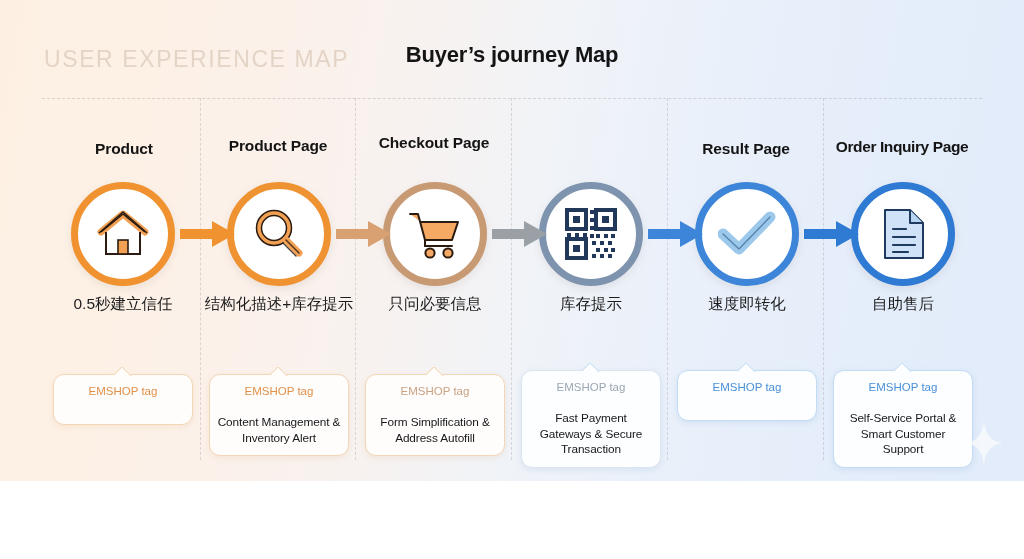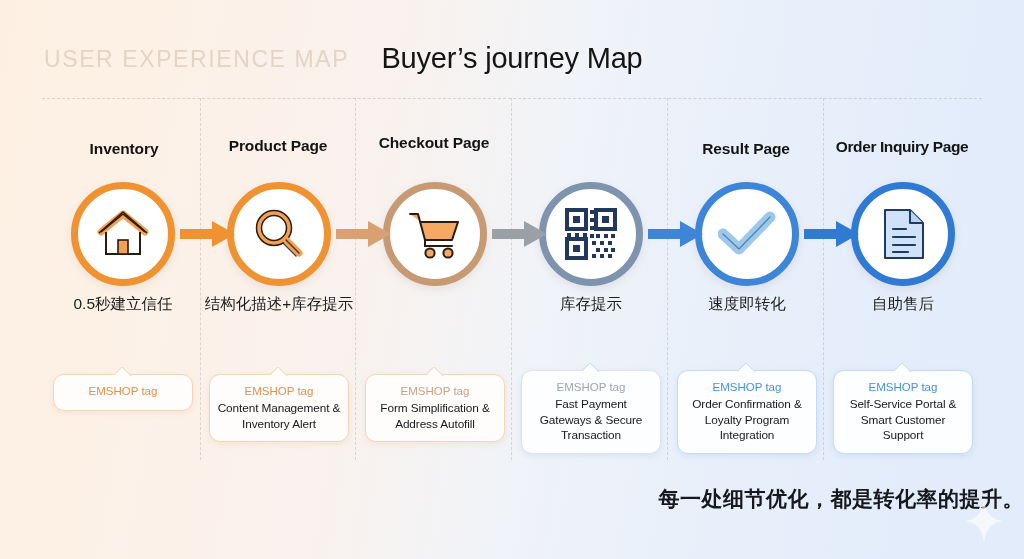--- a/index.html
+++ b/index.html
@@ -5,21 +5,21 @@
   html, body {
     margin: 0; padding: 0;
   }
   body {
     width: 1024px; height: 559px;
     font-family: "Liberation Sans", "DejaVu Sans", sans-serif;
     overflow: hidden;
   }
   #stage {
     position: relative;
-    width: 1024px; height: 559px;
+    width: 1024px; height: 481px;
     background: linear-gradient(100deg,
         #fdf0e3 0%,
         #fdf1e6 14%,
         #fbf1ea 27%,
         #f7f2f0 40%,
         #f0f3f8 53%,
         #e9f0fa 68%,
         #e4edfa 84%,
         #e2ecfa 100%);
     overflow: hidden;
@@ -46,22 +46,22 @@
     font-size: 23px;
     letter-spacing: 1.6px;
     color: #e3d4c6;
     font-weight: 400;
     white-space: nowrap;
   }
   .main-title {
     position: absolute;
     left: 0; right: 0; top: 42px;
     text-align: center;
-    font-size: 29px;
-    font-weight: normal;
+    font-size: 22px;
+    font-weight: bold;
     color: #141414;
     letter-spacing: -0.2px;
   }
 
   
   .col {
     position: absolute;
     top: 110px;
     width: 156px;
     text-align: center;
@@ -152,21 +152,21 @@
     border-top: 1px solid #f3d6b6;
   }
   .tag-card.blue .notch:before {
     background: #fdfeff;
     border-left-color: #c3dcf3;
     border-top-color: #c3dcf3;
   }
   .tag-title {
     font-size: 11.5px;
     line-height: 15px;
-    margin-bottom: 2px;
+    margin-bottom: 16px;
     font-weight: 400;
   }
   .tag-title.orange { color: #e0904a; }
   .tag-title.grey   { color: #9aa6b4; }
   .tag-title.blue   { color: #4a90d9; }
   .tag-body {
     font-size: 11.8px;
     line-height: 15.5px;
     color: #16181b;
     font-weight: 400;
@@ -200,21 +200,21 @@
   <div class="vline" style="left:200px"></div>
   <div class="vline" style="left:355px"></div>
   <div class="vline" style="left:511px"></div>
   <div class="vline" style="left:667px"></div>
   <div class="vline" style="left:823px"></div>
 
   <div class="watermark">USER EXPERIENCE MAP</div>
   <div class="main-title">Buyer’s journey Map</div>
 
   <div class="col" style="left:46px;top:110px">
-    <div class="stage-label">Inventory</div>
+    <div class="stage-label">Product</div>
   </div>
   <div class="col" style="left:200px;top:107px">
     <div class="stage-label">Product Page</div>
   </div>
   <div class="col" style="left:356px;top:104px">
     <div class="stage-label">Checkout Page</div>
   </div>
   <div class="col" style="left:668px;top:110px">
     <div class="stage-label">Result Page</div>
   </div>
@@ -335,20 +335,21 @@
     </svg>
   </div>
   <div class="arrow" style="left:804px">
     <svg width="56" height="28" viewBox="0 0 56 28">
       <path d="M0 9 H32 V1 L55 14 L32 27 V19 H0 Z" fill="#2F7BD4"></path>
     </svg>
   </div>
 
   <div class="caption" style="left:39px">0.5秒建立信任</div>
   <div class="caption" style="left:195px">结构化描述+库存提示</div>
+  <div class="caption" style="left:351px">只问必要信息</div>
   <div class="caption" style="left:507px">库存提示</div>
   <div class="caption" style="left:663px">速度即转化</div>
   <div class="caption" style="left:819px">自助售后</div>
 
   <div class="tag-card orange" style="left:53px;top:374px">
     <div class="notch"></div>
     <div class="tag-title orange">EMSHOP tag</div>
   </div>
 
   <div class="tag-card orange" style="left:209px;top:374px">
@@ -365,21 +366,20 @@
 
   <div class="tag-card blue" style="left:521px;top:370px;border-color:#dde4ec">
     <div class="notch" style="--c:#dde4ec"></div>
     <div class="tag-title grey">EMSHOP tag</div>
     <div class="tag-body">Fast Payment Gateways &amp; Secure Transaction</div>
   </div>
 
   <div class="tag-card blue" style="left:677px;top:370px">
     <div class="notch"></div>
     <div class="tag-title blue">EMSHOP tag</div>
-    <div class="tag-body">Order Confirmation &amp; Loyalty Program Integration</div>
   </div>
 
   <div class="tag-card blue" style="left:833px;top:370px">
     <div class="notch"></div>
     <div class="tag-title blue">EMSHOP tag</div>
     <div class="tag-body">Self-Service Portal &amp; Smart Customer Support</div>
   </div>
 
   <div class="footer">每一处细节优化，都是转化率的提升。</div>
 

